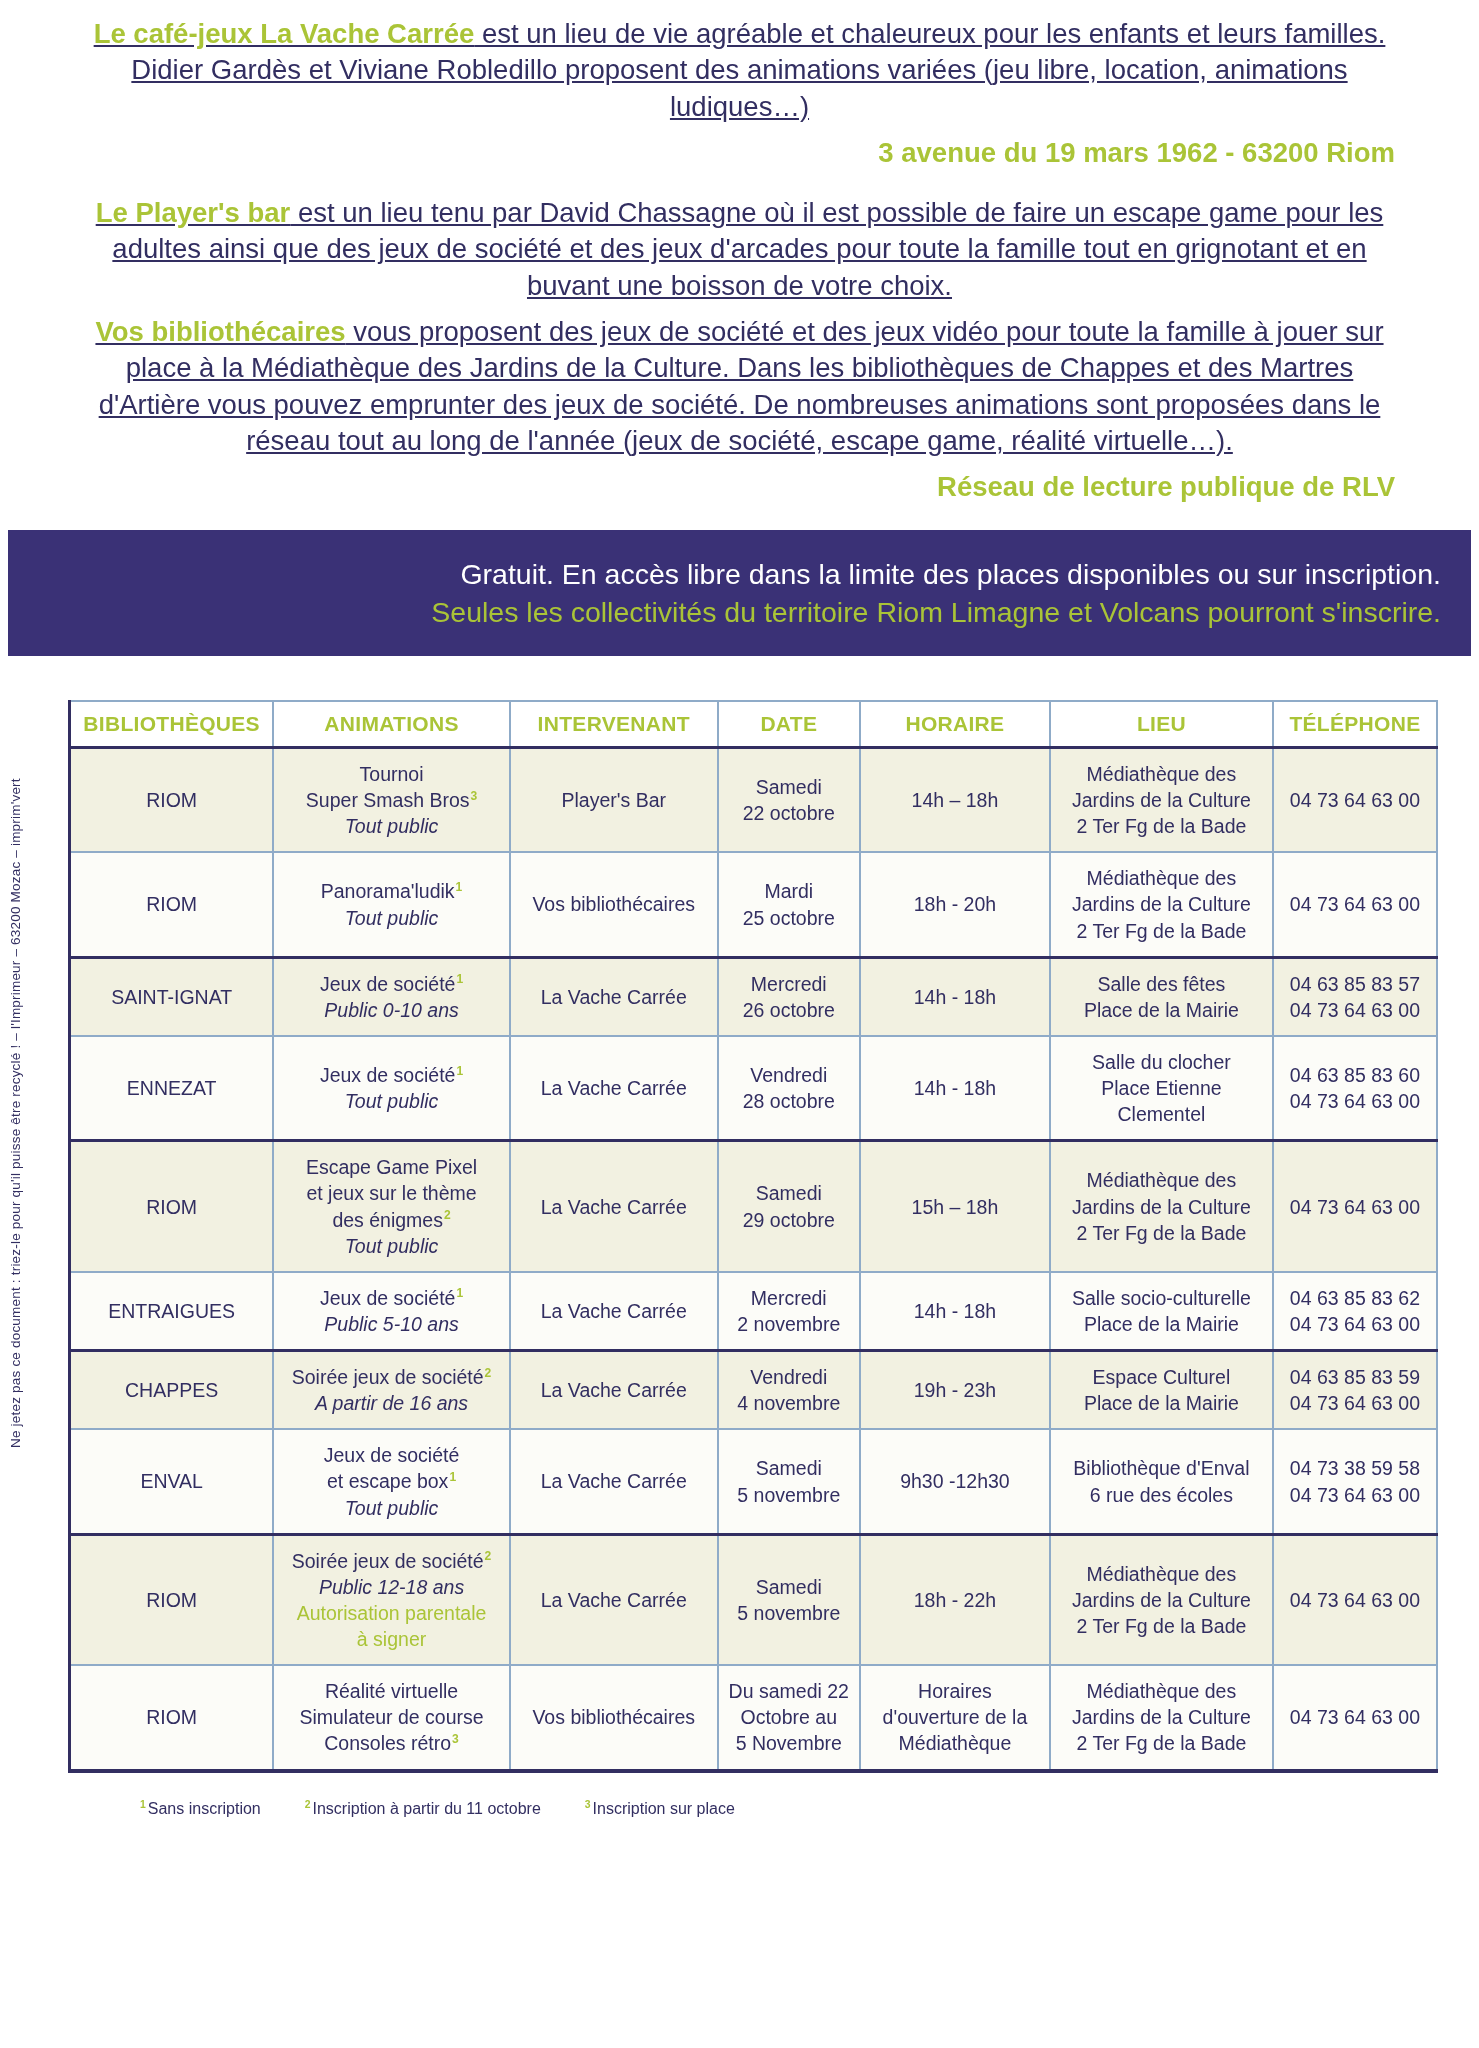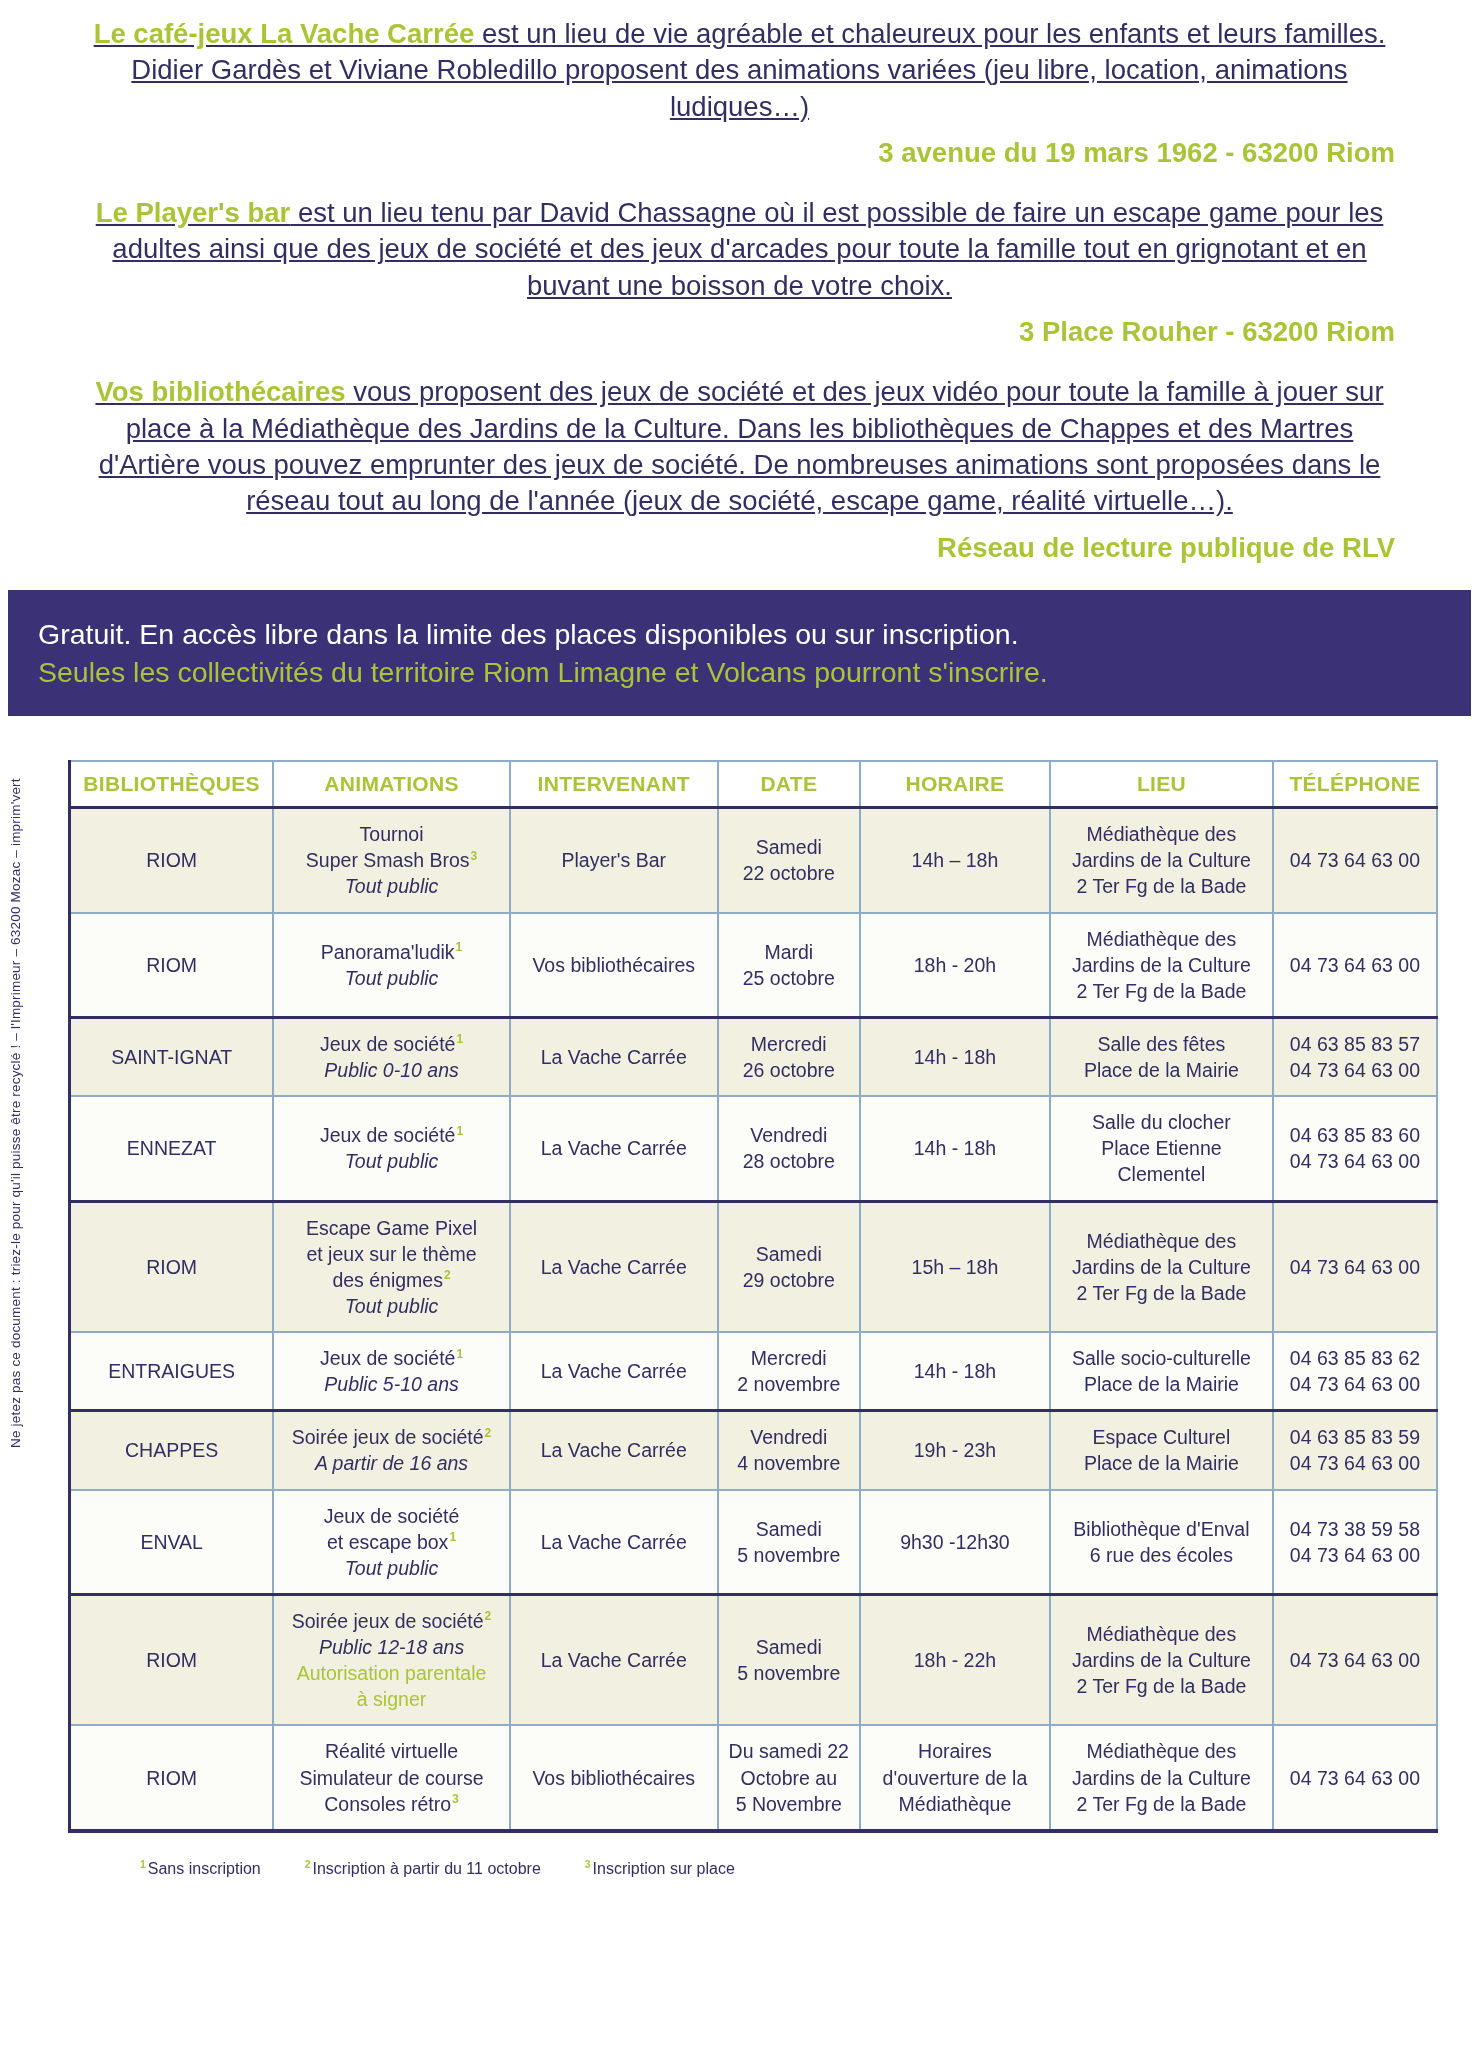--- a/index.html
+++ b/index.html
@@ -19,21 +19,21 @@
     color:var(--navy);
   }
   
   .intro{padding-top:16px;margin:0 84px;text-align:center;font-size:27.5px;line-height:1.32;}
   .intro .para{margin-bottom:10px;text-decoration:underline;}
   .hl{color:var(--green);font-weight:bold;}
   .address{color:var(--green);font-weight:bold;margin-bottom:24px;text-align:right;}
   
   .banner{
     margin:14px 8px 0 8px;background:var(--banner-bg);color:#ffffff;
-    text-align:left;font-size:28.5px;line-height:1.34;padding:25px 30px;
+    text-align:right;font-size:28.5px;line-height:1.34;padding:25px 30px;
   }
   .banner .green{color:var(--green);}
   
   .table-wrap{margin:44px 41px 0 68px;}
   table{width:100%;border-collapse:collapse;table-layout:fixed;}
   th,td{border-left:2px solid var(--bl);}
   th:first-child,td:first-child{border-left:3px solid var(--bd);}
   th:last-child,td:last-child{border-right:2px solid var(--bl);}
   thead th{
     background:#ffffff;color:var(--green);font-weight:bold;font-size:21px;
@@ -65,21 +65,20 @@
 </head>
 <body>
 
 <div class="vertical-note">Ne jetez pas ce document : triez-le pour qu'il puisse être recyclé ! – l'Imprimeur – 63200 Mozac – imprim'vert</div>
 
 <section class="intro">
   <p class="para"><span class="hl">Le café-jeux La Vache Carrée</span><span> est un lieu de vie agréable et chaleureux pour les enfants et leurs familles. Didier Gardès et Viviane Robledillo proposent des animations variées (jeu libre, location, animations ludiques…)</span></p>
   <p class="address">3 avenue du 19 mars 1962 - 63200 Riom</p>
 
   <p class="para"><span class="hl">Le Player's bar</span><span> est un lieu tenu par David Chassagne où il est possible de faire un escape game pour les adultes ainsi que des jeux de société et des jeux d'arcades pour toute la famille tout en grignotant et en buvant une boisson de votre choix.</span></p>
-  <p class="address">3 Place Rouher - 63200 Riom</p>
 
   <p class="para"><span class="hl">Vos bibliothécaires</span><span> vous proposent des jeux de société et des jeux vidéo pour toute la famille à jouer sur place à la Médiathèque des Jardins de la Culture. Dans les bibliothèques de Chappes et des Martres d'Artière vous pouvez emprunter des jeux de société. De nombreuses animations sont proposées dans le réseau tout au long de l'année (jeux de société, escape game, réalité virtuelle…).</span></p>
   <p class="address">Réseau de lecture publique de RLV</p>
 </section>
 
 <section class="banner">
   <p>Gratuit. En accès libre dans la limite des places disponibles ou sur inscription.</p>
   <p class="green">Seules les collectivités du territoire Riom Limagne et Volcans pourront s'inscrire.</p>
 </section>
 

